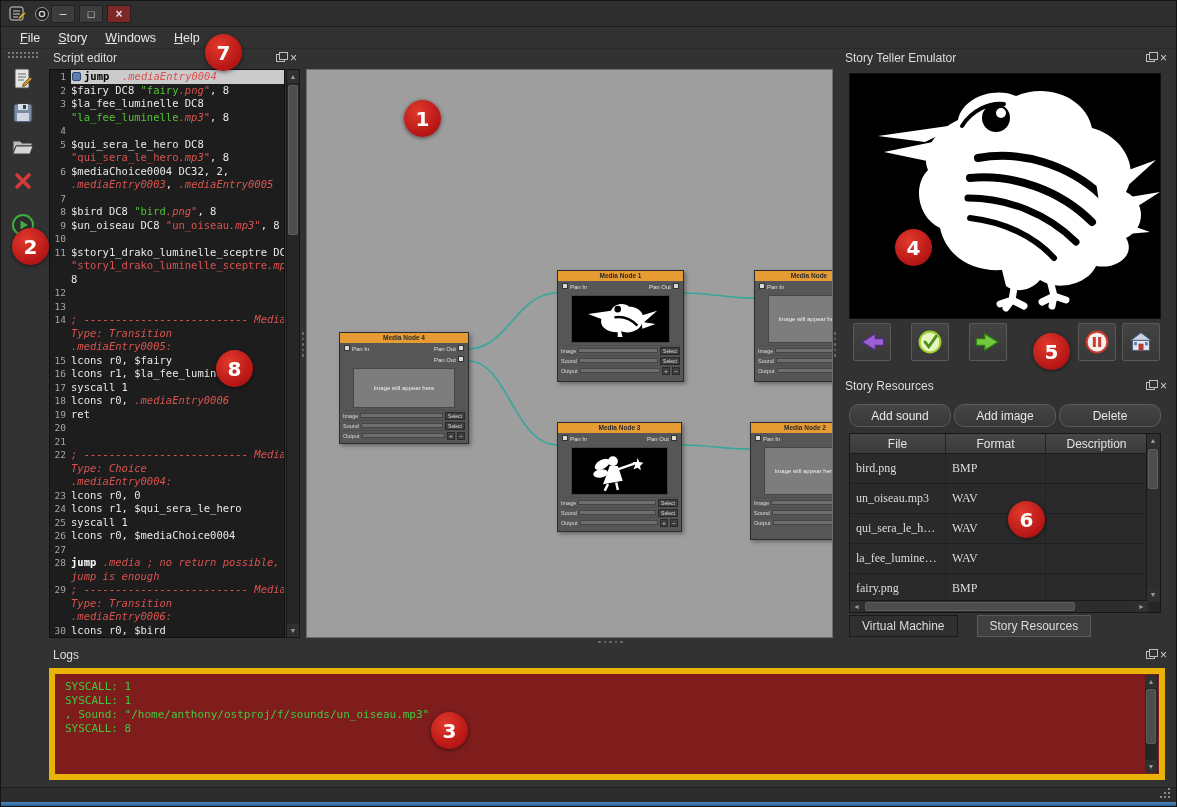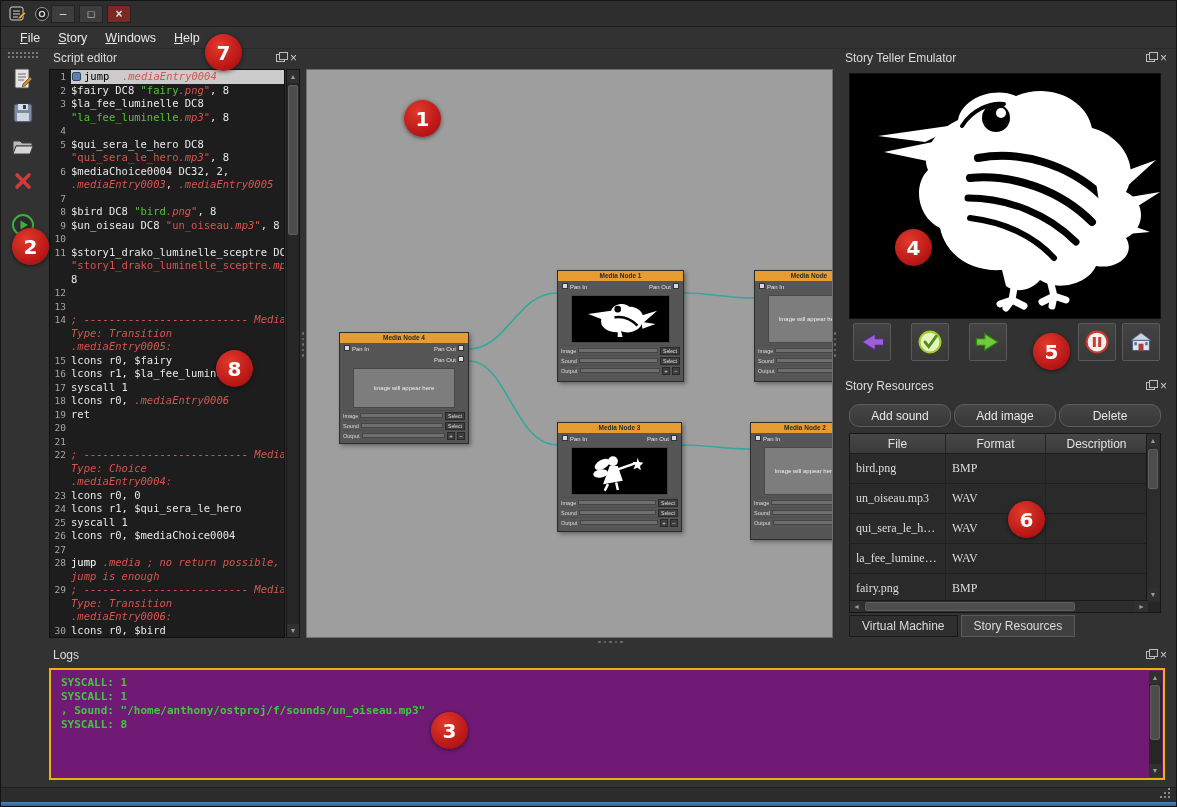--- a/index.html
+++ b/index.html
@@ -41,21 +41,21 @@
   .close-ic { color:#cfcfcf; font-size:12px; line-height:10px; }
   .close-ic::before { content:"×"; }
 
   
   .dock-script { left:44px; top:48px; width:258px; height:592px; }
   .editor { position:absolute; left:4px; top:20px; width:236px; bottom:3px; background:#1d1d1d;
             border:1px solid #101010; overflow:hidden; font-family:"DejaVu Sans Mono", monospace; }
   .crow { display:flex; height:13.5px; line-height:13.5px; white-space:pre; font-size:10.5px; }
   .gut { width:21px; flex:none; text-align:right; padding-right:5px; color:#a6a6a6; font-size:9.5px; }
   .code { flex:1; color:#e8e8e8; overflow:hidden; }
-  .s-d { color:#e8e8e8; } .s-k { color:#ffffff; font-weight:normal; }
+  .s-d { color:#e8e8e8; } .s-k { color:#ffffff; font-weight:bold; }
   .s-g { color:#52c234; } .s-r { color:#d9534f; } .s-i { color:#d9534f; font-style:italic; }
   .crow.hl .code { background:#cbcbcb; } .crow.hl .s-k { color:#000; }
   .linemark { display:inline-block; width:9px; height:9px; background:#5b7fae; border:1px solid #2e4a6e;
               border-radius:2px; margin:0 3px -1px 1px; }
   .vscroll { position:absolute; top:20px; right:3px; width:14px; bottom:3px; background:#262626; border:1px solid #161616; }
   .sarrow { position:absolute; left:0; width:12px; height:13px; color:#9a9a9a; font-size:7px; text-align:center; line-height:13px; background:#303030; }
   .sarrow.up { top:0; } .sarrow.down { bottom:0; }
   .sthumb { position:absolute; left:1px; width:10px; background:#4d4d4d; border:1px solid #5e5e5e; border-radius:2px; }
 
   
@@ -104,28 +104,28 @@
                 color:#e2e2e2; font-size:12px; display:flex; align-items:center; justify-content:center; }
   .c0 { width:96px; } .c1 { width:100px; } .c2 { width:102px; }
   .tbody { height:148px; overflow:hidden;font-family:Liberation Serif, serif; }
   .trow { display:flex; height:30px; background:#2a2a2a; }
   .tcell { border-right:1px solid #222; border-bottom:1px solid #1f1f1f; color:#dddddd; font-size:12px;
            display:flex; align-items:center; padding-left:6px; overflow:hidden; white-space:nowrap; }
   .tvscroll { position:absolute; right:0; top:0; width:14px; height:168px; background:#2d2d2d; border-left:1px solid #1a1a1a; }
   .thscroll { position:absolute; left:0; bottom:0; width:298px; height:12px; background:#2d2d2d; border-top:1px solid #1a1a1a; }
   .harrow { position:absolute; top:0; width:13px; height:11px; color:#9a9a9a; font-size:7px; text-align:center; line-height:11px; background:#303030; }
   .hthumb { position:absolute; top:1px; height:9px; background:#4d4d4d; border:1px solid #5e5e5e; border-radius:2px; }
-  .docktabs { position:absolute; left:12px; top:238px; display:flex; gap:3px; }
+  .docktabs { position:absolute; left:12px; top:238px; display:flex; gap:19px; }
   .dtab { height:22px; padding:0 12px; background:#2f2f2f; border:1px solid #191919; color:#dcdcdc;
           font-size:12px; display:flex; align-items:center; }
   .dtab.active { background:#404040; border-color:#5a5a5a; }
 
   
   .dock-logs { left:44px; top:645px; width:1128px; height:141px; }
-  .logbox { position:absolute; left:4px; top:22px; right:8px; bottom:7px; background:#701a75; border:2px solid #eab308; overflow:hidden;font-weight:bold; }
+  .logbox { position:absolute; left:4px; top:22px; right:8px; bottom:7px; background:#7f1d1d; border:6px solid #eab308; overflow:hidden; }
   .loglines { padding:6px 10px; font-family:"DejaVu Sans Mono", monospace; font-size:11px; line-height:14px; color:#41c73f; }
   .logvscroll { position:absolute; right:1px; top:1px; width:13px; bottom:1px; background:#262626; }
 
   
   .statusbar { position:absolute; left:0; top:786px; width:100%; height:16px; background:#2c2c2c; border-top:1px solid #202020; }
   .grip { position:absolute; right:5px; bottom:3px; width:13px; height:13px; }
   .grip i { position:absolute; width:2px; height:2px; background:#8a8a8a; }
   .bottomstrip { position:absolute; left:0; top:801px; width:100%; height:6px;
                  background:linear-gradient(180deg,#4a86bb,#1d4e7a); }
 

